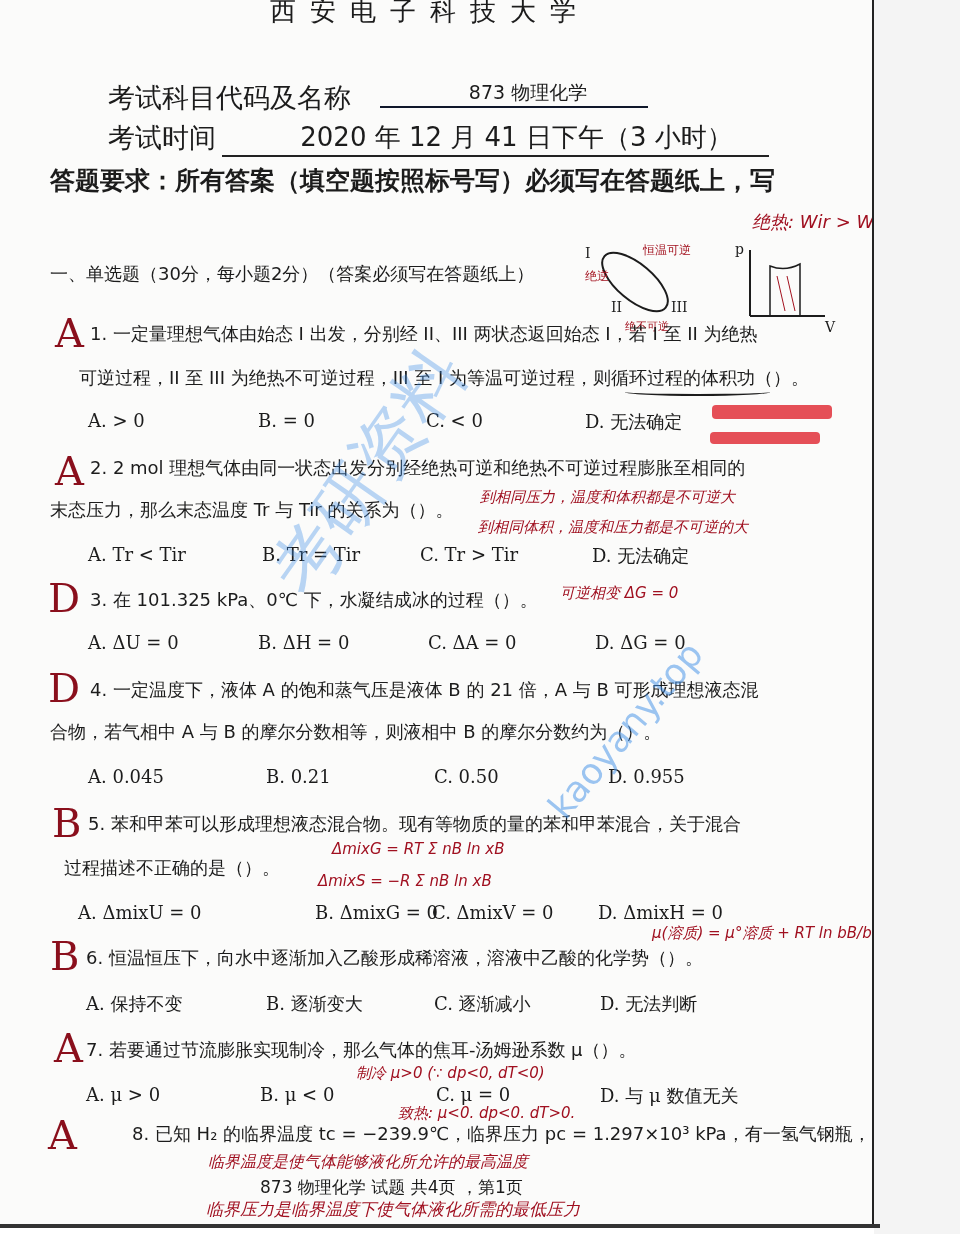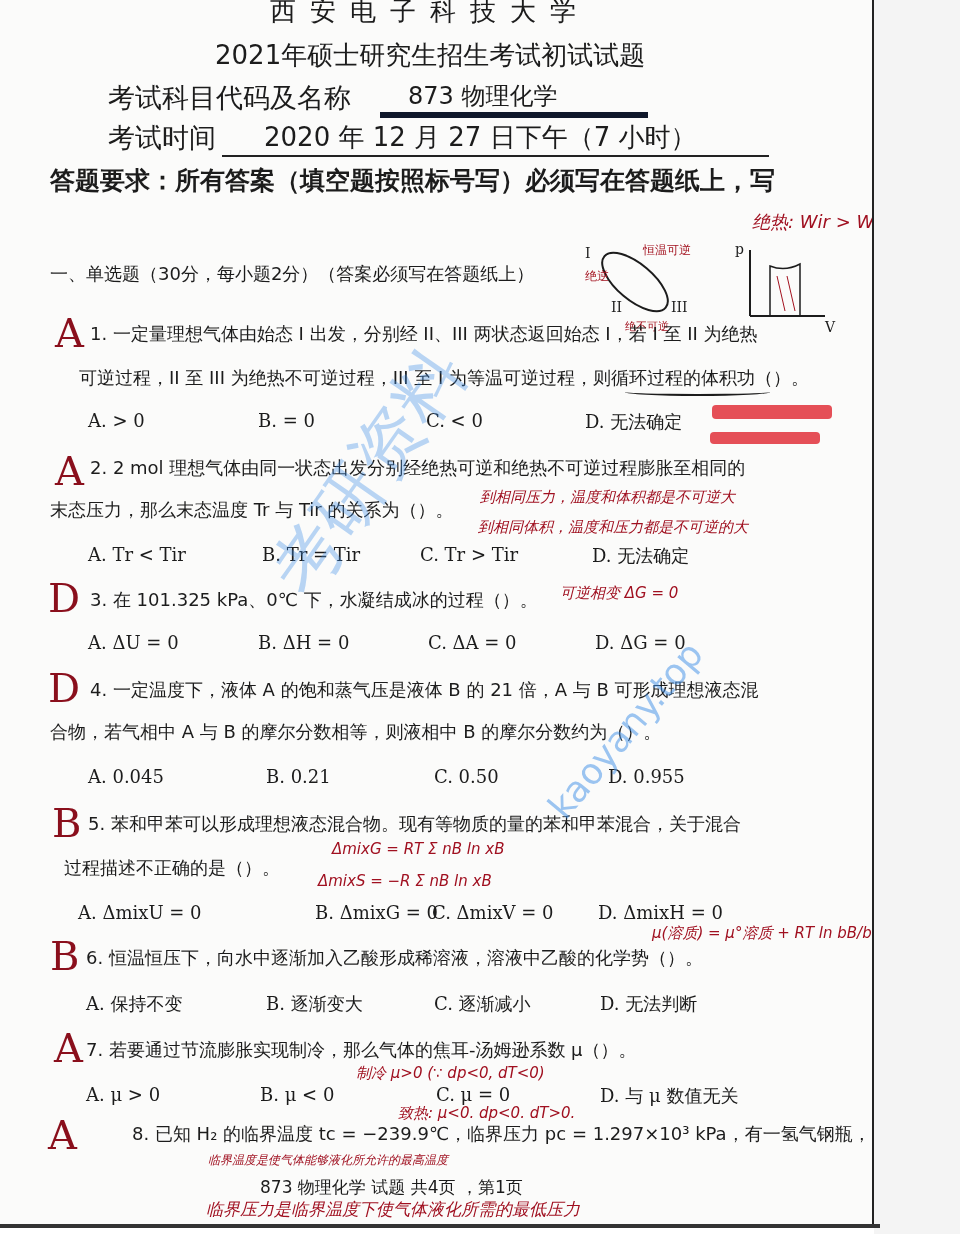--- a/index.html
+++ b/index.html
@@ -5,30 +5,31 @@
   html, body { margin:0; padding:0; }
   body {
     width:960px; height:1234px; overflow:hidden; position:relative;
     background:#ffffff;
     font-family:"DejaVu Serif", "Liberation Serif", serif;
     color:#1c1c1c;
   }
   .paper {
     position:absolute; left:0; top:0; width:880px; height:1226px;
     background:#fbfbfa;
+    text-align:center;
   }
   .right-rule { position:absolute; left:872px; top:0; width:2px; height:1226px; background:#222; }
   .right-gutter { position:absolute; left:874px; top:0; width:86px; height:1234px; background:#f4f4f4; }
   .bottom-rule { position:absolute; left:0; top:1224px; width:880px; height:4px; background:#333; }
 
   .abs { position:absolute; white-space:nowrap; }
   .hdr-univ { left:270px; top:-6px; font-size:26px; letter-spacing:14px; }
   .hdr-title { left:215px; top:38px; font-size:26px; font-family:"DejaVu Sans","Liberation Sans",sans-serif; }
   .hdr-subject-label { left:108px; top:80px; font-size:27px; font-family:"DejaVu Sans","Liberation Sans",sans-serif; }
-  .hdr-subject-val { left:380px; top:80px; width:240px; font-size:24px; border-bottom:6px solid #0f172a; padding-left:28px; font-family:"DejaVu Sans","Liberation Sans",sans-serif; }
+  .hdr-subject-val { left:380px; top:80px; width:240px; font-size:19px; border-bottom:2px solid #0f172a; padding-left:28px; font-family:"DejaVu Sans","Liberation Sans",sans-serif; }
   .hdr-time-label { left:108px; top:120px; font-size:27px; font-family:"DejaVu Sans","Liberation Sans",sans-serif; }
   .hdr-time-val { left:222px; top:120px; width:505px; font-size:26px; border-bottom:2px solid #222; padding-left:42px; font-family:"DejaVu Sans","Liberation Sans",sans-serif; }
   .req1 { left:50px; top:164px; font-size:25px; font-weight:bold; font-family:"DejaVu Sans","Liberation Sans",sans-serif; }
   .req2 { left:182px; top:208px; font-size:25px; font-weight:bold; font-family:"DejaVu Sans","Liberation Sans",sans-serif; }
 
   .sec { left:50px; top:262px; font-size:18px; font-family:"DejaVu Sans","Liberation Sans",sans-serif; }
   .q { font-size:18px; font-family:"DejaVu Sans","Liberation Sans",sans-serif; }
   .opt { font-size:18px; }
   .mark { color:#a3121f; font-family:"DejaVu Sans","Liberation Sans",sans-serif; font-style:italic; }
   .bigmark { font-size:40px; font-style:normal; font-family:"DejaVu Serif",serif; color:#8a0f1c; }
@@ -37,25 +38,24 @@
   .wavy { position:absolute; height:6px; border-bottom:2px solid #1c1c1c; border-radius:50%; }
   .wm { position:absolute; color:#3d8ee8; opacity:0.5; font-family:"DejaVu Sans","Liberation Sans",sans-serif; }
   .footer { left:260px; top:1176px; font-size:17px; font-family:"DejaVu Sans","Liberation Sans",sans-serif; }
 </style>
 </head>
 <body>
 
 <div class="paper">
 
   <div class="abs hdr-univ">西安电子科技大学</div>
-  <div class="abs hdr-title">2021年硕士研究生招生考试初试试题</div>
   <div class="abs hdr-subject-label">考试科目代码及名称</div>
   <div class="abs hdr-subject-val">873 物理化学</div>
   <div class="abs hdr-time-label">考试时间</div>
-  <div class="abs hdr-time-val">2020 年 12 月 27 日下午（7 小时）</div>
+  <div class="abs hdr-time-val">2020 年 12 月 41 日下午（3 小时）</div>
   <div class="abs req1">答题要求：所有答案（填空题按照标号写）必须写在答题纸上，写</div>
 
   <div class="abs note" style="left:752px; top:210px; font-size:18px;">绝热: Wir &gt; Wr</div>
 
   <div class="abs sec">一、单选题（30分，每小题2分）（答案必须写在答题纸上）</div>
 
   <svg class="abs" style="left:585px; top:236px;" width="260" height="100">
     <ellipse cx="50" cy="46" rx="40" ry="18" transform="rotate(40 50 46)" fill="none" stroke="#1c1c1c" stroke-width="2"></ellipse>
     <text x="0" y="22" font-size="14" fill="#1c1c1c">I</text>
     <text x="26" y="76" font-size="14" fill="#1c1c1c">II</text>
@@ -131,21 +131,21 @@
   <div class="abs q" style="left:86px; top:1038px;">7. 若要通过节流膨胀实现制冷，那么气体的焦耳-汤姆逊系数 μ（）。</div>
   <div class="abs note" style="left:356px; top:1064px;">制冷 μ&gt;0 (∵ dp&lt;0, dT&lt;0)</div>
   <div class="abs opt" style="left:86px; top:1084px;">A. μ &gt; 0</div>
   <div class="abs opt" style="left:260px; top:1084px;">B. μ &lt; 0</div>
   <div class="abs opt" style="left:436px; top:1084px;">C. μ = 0</div>
   <div class="abs opt" style="left:600px; top:1084px;">D. 与 μ 数值无关</div>
   <div class="abs note" style="left:398px; top:1104px;">致热: μ&lt;0.  dp&lt;0.  dT&gt;0.</div>
 
   <div class="abs mark bigmark" style="left:48px; top:1112px;">A</div>
   <div class="abs q" style="left:84px; top:1122px;margin-left:48px;">8. 已知 H₂ 的临界温度 tc = −239.9℃，临界压力 pc = 1.297×10³ kPa，有一氢气钢瓶，</div>
-  <div class="abs note" style="left:208px; top:1152px; font-size:12px;">临界温度是使气体能够液化所允许的最高温度</div>
+  <div class="abs note" style="left:208px; top:1152px; font-size:16px;">临界温度是使气体能够液化所允许的最高温度</div>
 
   <div class="abs footer">873 物理化学 试题    共4页 ，第1页</div>
   <div class="abs note" style="left:206px; top:1198px; font-size:17px;">临界压力是临界温度下使气体液化所需的最低压力</div>
 
   <div class="wm" style="left:250px; top:560px; font-size:70px; transform:rotate(-55deg); transform-origin:left top; opacity:0.35;">考研资料</div>
   <div class="wm" style="left:540px; top:800px; font-size:36px; transform:rotate(-50deg); transform-origin:left top;">kaoyany.top</div>
 </div>
 
 <div class="right-gutter"></div>
 <div class="right-rule"></div>

